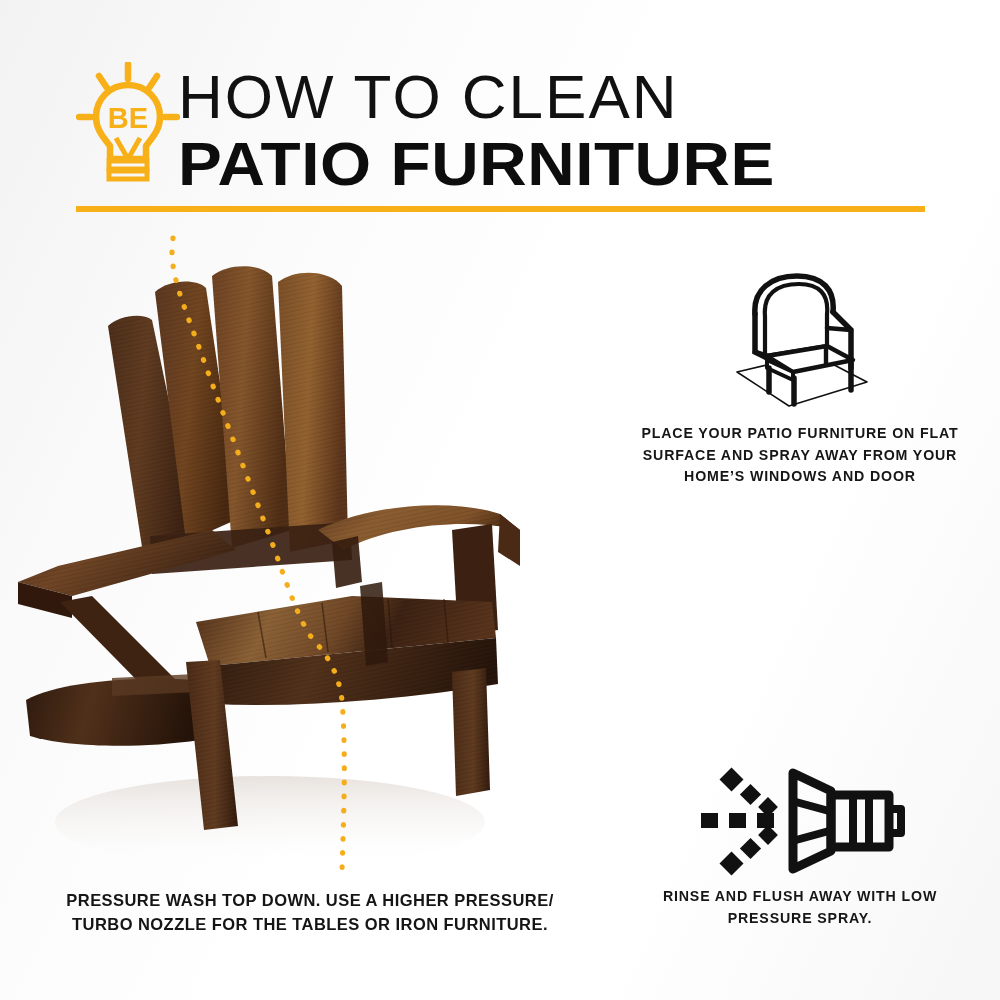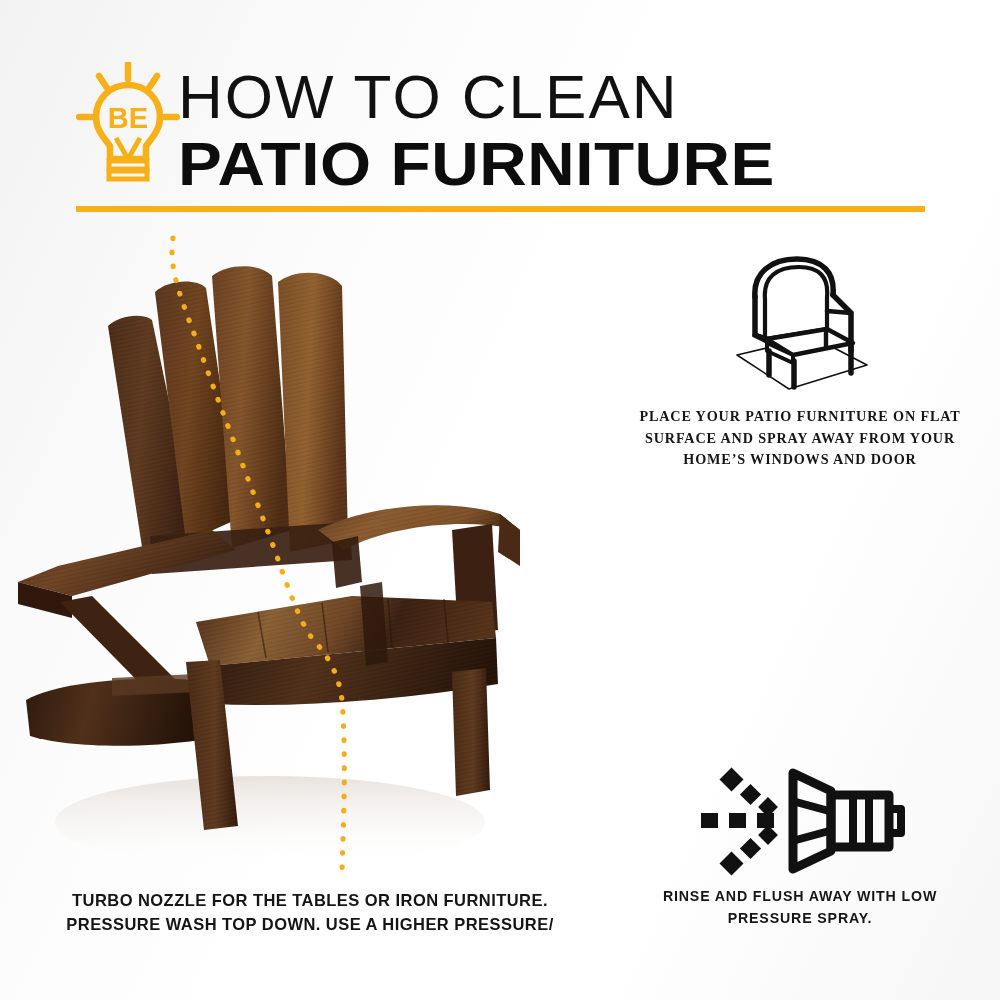--- a/index.html
+++ b/index.html
@@ -113,21 +113,21 @@
     justify-content: center;
   }
   .step-text {
     font-size: 14.2px;
     line-height: 21.5px;
     font-weight: 600;
     letter-spacing: 0.85px;
     color: #161616;
     padding: 0 20px;
   }
-  #step-0 { top: 10px; font-family: Liberation Serif, serif; }
+  #step-0 { top: 27px; }
   #step-1 { top: 280px; }
   #step-2 { top: 520px; }
   #step-1 .step-icon { height: 140px; }
   #step-2 .step-icon { height: 130px; }
 </style>
 </head>
 <body>
 
 <div id="page">
 
@@ -303,22 +303,22 @@
     <svg id="dot-trail-svg" width="600" height="650" viewBox="0 0 600 650">
       <path d="M173 8 C 168 40 182 70 200 120
                C 222 182 248 248 274 318
                C 288 358 300 392 312 408
                C 326 424 338 440 342 470
                C 346 520 344 580 342 640" fill="none" stroke="#F5AE1B" stroke-width="5.2" stroke-linecap="round" stroke-dasharray="0.6 13.5"></path>
     </svg>
   </div>
 
   <div id="left-caption">
+    <div>PRESSURE WASH TOP DOWN. USE A HIGHER PRESSURE/</div>
     <div>TURBO NOZZLE FOR THE TABLES OR IRON FURNITURE.</div>
-    <div>PRESSURE WASH TOP DOWN. USE A HIGHER PRESSURE/</div>
   </div>
 
   <div id="steps">
 
     <div class="step" id="step-0">
       <div class="step-icon">
         <svg width="190" height="150" viewBox="0 0 190 150">
 
           <path d="M32 104 L 108 86 L 162 114 L 84 138 Z" fill="none" stroke="#111" stroke-width="1.6" stroke-linejoin="round"></path>
 

